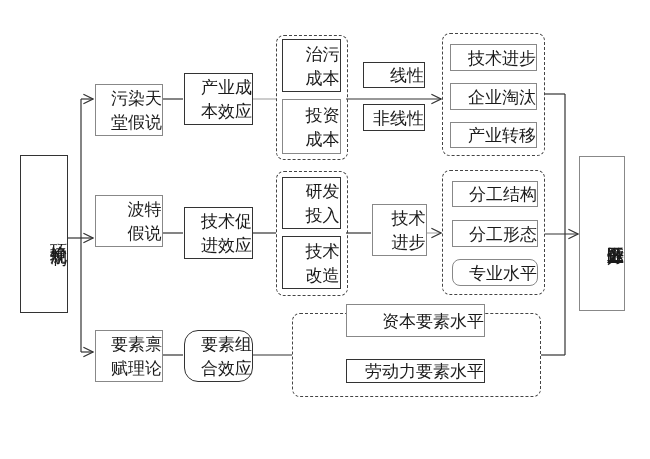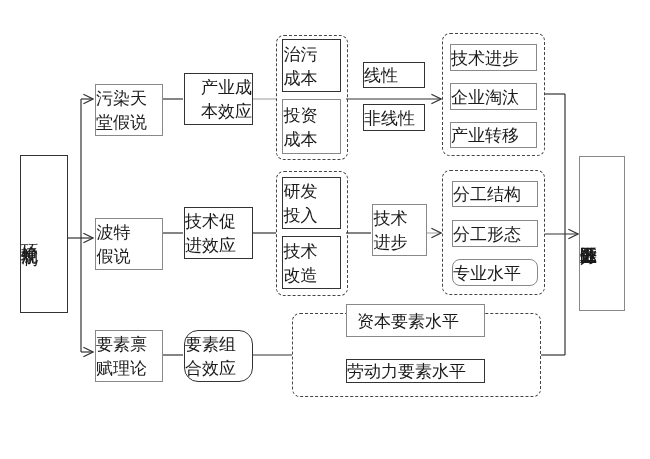--- a/index.html
+++ b/index.html
@@ -1,19 +1,19 @@
 <!DOCTYPE html>
 <html><head>
   <meta charset="utf-8">
   <style>
     html, body { margin: 0; padding: 0; background: #ffffff; }
     body { width: 650px; height: 459px; position: relative; overflow: hidden;
            font-family: "DejaVu Serif", "Liberation Serif", serif; color: #1a1a1a; }
     .box { position: absolute; box-sizing: border-box; border: 1.3px solid #333;
-           background: #fff; display: flex; align-items: center; justify-content: flex-start;
+           background: #fff; display: flex; align-items: center; justify-content: flex-end;
            text-align: center; font-size: 17px; line-height: 24px; }
     .box.grey { border-color: #888; }
     .vtext { writing-mode: vertical-rl; text-orientation: upright; letter-spacing: 2px; line-height: 1; }
     .txt2 { width: 3em; word-break: break-all; }
     .txt2n { width: 2.05em; word-break: break-all; }
     .group { position: absolute; box-sizing: border-box; border-radius: 8px; }
     svg.lines { position: absolute; left: 0; top: 0; }
   </style>
 </head>
 <body>
@@ -81,21 +81,21 @@
 <div class="box grey" style="left:450px;top:44px;width:87px;height:27px;">
   <span>技术进步</span>
 </div>
 <div class="box grey" style="left:450px;top:83px;width:87px;height:27px;">
   <span>企业淘汰</span>
 </div>
 <div class="box grey" style="left:450px;top:122px;width:87px;height:26px;">
   <span>产业转移</span>
 </div>
 
-<div class="box grey" style="left:95px;top:218px;width:68px;height:52px;">
+<div class="box grey" style="left:95px;top:195px;width:68px;height:52px;">
   <span class="txt2n">波特假说</span>
 </div>
 <div class="box" style="left:184px;top:207px;width:69px;height:52px;">
   <span class="txt2">技术促进效应</span>
 </div>
 <div class="group" style="left:276px;top:171px;width:72px;height:125px;border:1.2px dashed #444;"></div>
 <div class="box" style="left:282px;top:177px;width:59px;height:52px;">
   <span class="txt2n">研发投入</span>
 </div>
 <div class="box" style="left:282px;top:236px;width:59px;height:53px;">

